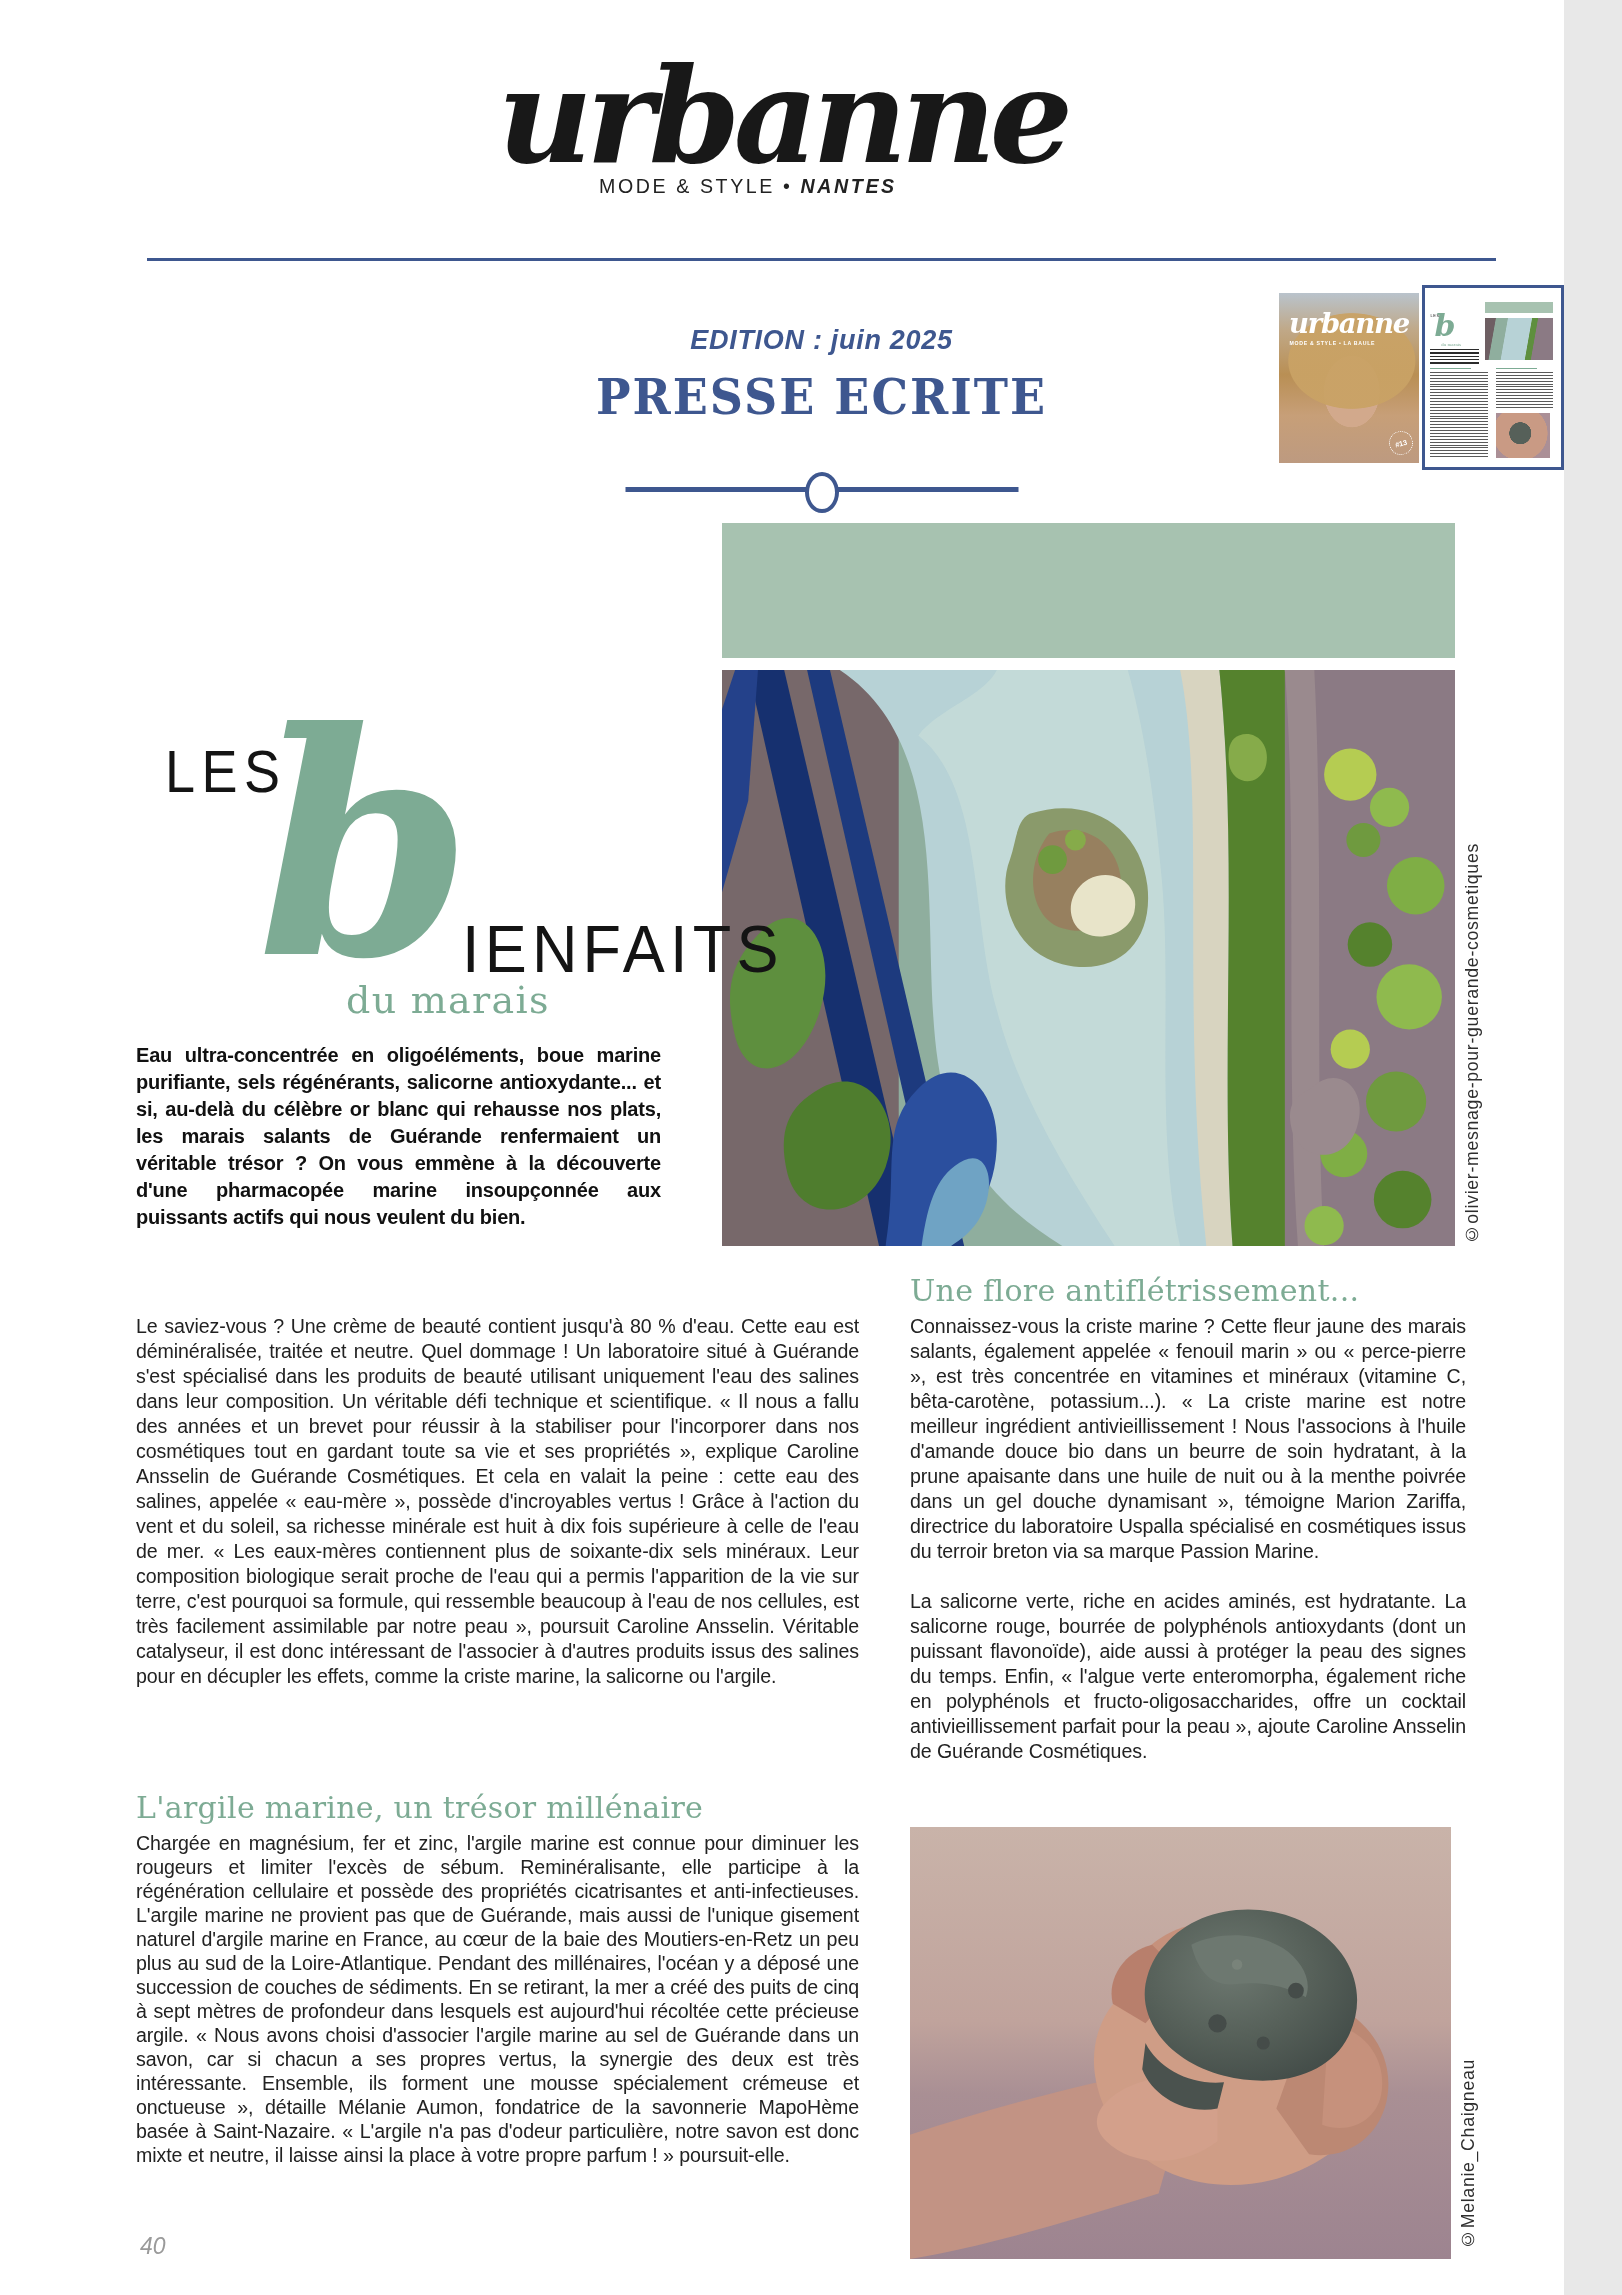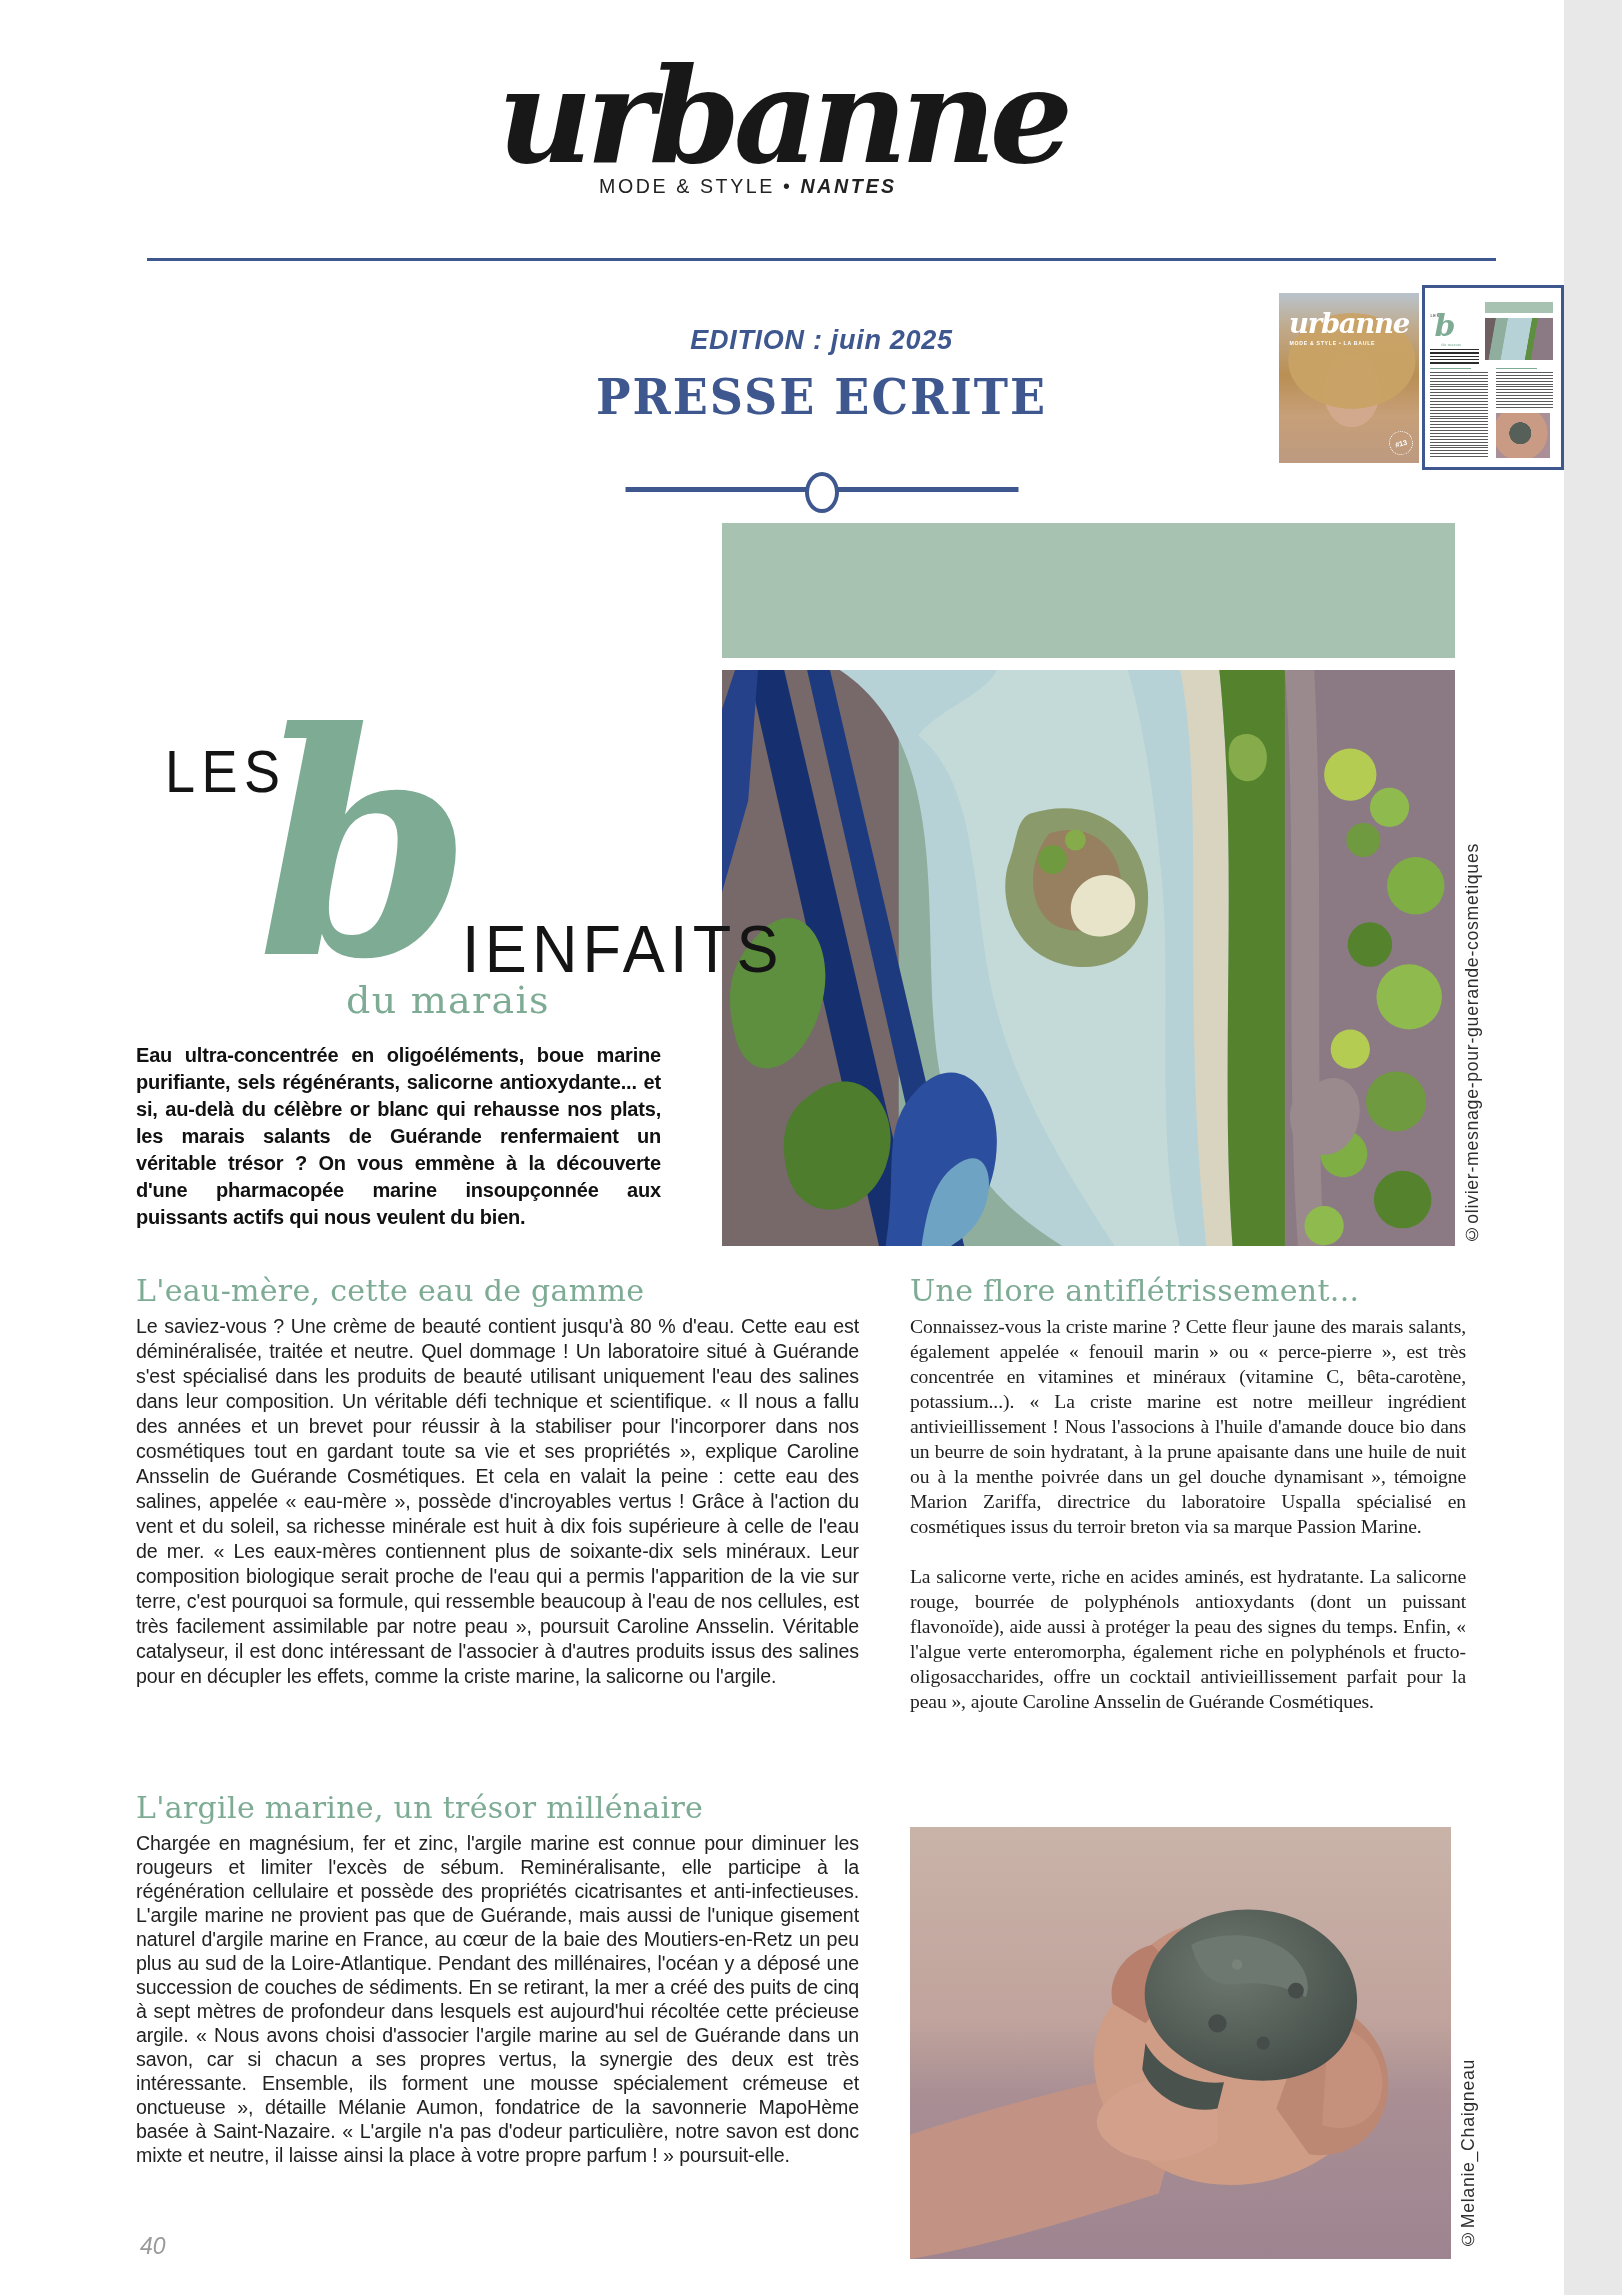--- a/index.html
+++ b/index.html
@@ -73,21 +73,21 @@
       font-weight:bold;font-size:20px;line-height:27px;text-align:justify;letter-spacing:-0.2px;color:#111;}
   
   .sec-h{font-family:"DejaVu Serif",serif;font-size:30px;color:#7dab94;letter-spacing:0.3px;white-space:nowrap;}
   .body-txt{font-size:19.6px;line-height:25px;text-align:justify;letter-spacing:-0.1px;color:#222;}
   .h1a{position:absolute;left:136px;top:1273px;}
   .p1a{position:absolute;left:136px;top:1314px;width:723px;}
   .h1b{position:absolute;left:136px;top:1790px;}
   .p1b{position:absolute;left:136px;top:1831px;width:723px;line-height:24px;}
   .h2a{position:absolute;left:910px;top:1273px;text-align:right;}
   .col2-body{position:absolute;left:910px;top:1314px;width:556px;}
-  .col2-body p{margin:0 0 25px 0;font-family:Liberation Serif, serif;}
+  .col2-body p{margin:0 0 25px 0;}
   
   .clay{position:absolute;left:910px;top:1827px;width:541px;height:432px;}
   
   .pageno{position:absolute;left:140px;top:2233px;font-style:italic;font-size:23px;color:#9a9a9a;}
 </style>
 </head>
 <body>
 
 <div class="page">
 
@@ -160,21 +160,20 @@
   </svg>
   <div class="credit-marsh">©olivier-mesnage-pour-guerande-cosmetiques</div>
 
   <div class="t-word-les">LES</div>
   <div class="big-b">b</div>
   <div class="t-word-ienfaits">IENFAITS</div>
   <div class="t-sub-marais">du marais</div>
 
   <div class="intro">Eau ultra-concentrée en oligoéléments, boue marine purifiante, sels régénérants, salicorne antioxydante... et si, au-delà du célèbre or blanc qui rehausse nos plats, les marais salants de Guérande renfermaient un véritable trésor ? On vous emmène à la découverte d'une pharmacopée marine insoupçonnée aux puissants actifs qui nous veulent du bien.</div>
 
-  <div class="sec-h h1a">L'eau-mère, cette eau de gamme</div>
   <div class="body-txt p1a">Le saviez-vous ? Une crème de beauté contient jusqu'à 80 % d'eau. Cette eau est déminéralisée, traitée et neutre. Quel dommage ! Un laboratoire situé à Guérande s'est spécialisé dans les produits de beauté utilisant uniquement l'eau des salines dans leur composition. Un véritable défi technique et scientifique. « Il nous a fallu des années et un brevet pour réussir à la stabiliser pour l'incorporer dans nos cosmétiques tout en gardant toute sa vie et ses propriétés », explique Caroline Ansselin de Guérande Cosmétiques. Et cela en valait la peine : cette eau des salines, appelée « eau-mère », possède d'incroyables vertus ! Grâce à l'action du vent et du soleil, sa richesse minérale est huit à dix fois supérieure à celle de l'eau de mer. « Les eaux-mères contiennent plus de soixante-dix sels minéraux. Leur composition biologique serait proche de l'eau qui a permis l'apparition de la vie sur terre, c'est pourquoi sa formule, qui ressemble beaucoup à l'eau de nos cellules, est très facilement assimilable par notre peau », poursuit Caroline Ansselin. Véritable catalyseur, il est donc intéressant de l'associer à d'autres produits issus des salines pour en décupler les effets, comme la criste marine, la salicorne ou l'argile.</div>
   <div class="sec-h h1b">L'argile marine, un trésor millénaire</div>
   <div class="body-txt p1b">Chargée en magnésium, fer et zinc, l'argile marine est connue pour diminuer les rougeurs et limiter l'excès de sébum. Reminéralisante, elle participe à la régénération cellulaire et possède des propriétés cicatrisantes et anti-infectieuses. L'argile marine ne provient pas que de Guérande, mais aussi de l'unique gisement naturel d'argile marine en France, au cœur de la baie des Moutiers-en-Retz un peu plus au sud de la Loire-Atlantique. Pendant des millénaires, l'océan y a déposé une succession de couches de sédiments. En se retirant, la mer a créé des puits de cinq à sept mètres de profondeur dans lesquels est aujourd'hui récoltée cette précieuse argile. « Nous avons choisi d'associer l'argile marine au sel de Guérande dans un savon, car si chacun a ses propres vertus, la synergie des deux est très intéressante. Ensemble, ils forment une mousse spécialement crémeuse et onctueuse », détaille Mélanie Aumon, fondatrice de la savonnerie MapoHème basée à Saint-Nazaire. « L'argile n'a pas d'odeur particulière, notre savon est donc mixte et neutre, il laisse ainsi la place à votre propre parfum ! » poursuit-elle.</div>
 
   <div class="sec-h h2a">Une flore antiflétrissement...</div>
   <div class="col2-body">
     <p class="body-txt">Connaissez-vous la criste marine ? Cette fleur jaune des marais salants, également appelée « fenouil marin » ou « perce-pierre », est très concentrée en vitamines et minéraux (vitamine C, bêta-carotène, potassium...). « La criste marine est notre meilleur ingrédient antivieillissement ! Nous l'associons à l'huile d'amande douce bio dans un beurre de soin hydratant, à la prune apaisante dans une huile de nuit ou à la menthe poivrée dans un gel douche dynamisant », témoigne Marion Zariffa, directrice du laboratoire Uspalla spécialisé en cosmétiques issus du terroir breton via sa marque Passion Marine.</p>
     <p class="body-txt">La salicorne verte, riche en acides aminés, est hydratante. La salicorne rouge, bourrée de polyphénols antioxydants (dont un puissant flavonoïde), aide aussi à protéger la peau des signes du temps. Enfin, « l'algue verte enteromorpha, également riche en polyphénols et fructo-oligosaccharides, offre un cocktail antivieillissement parfait pour la peau », ajoute Caroline Ansselin de Guérande Cosmétiques.</p>
   </div>
 

